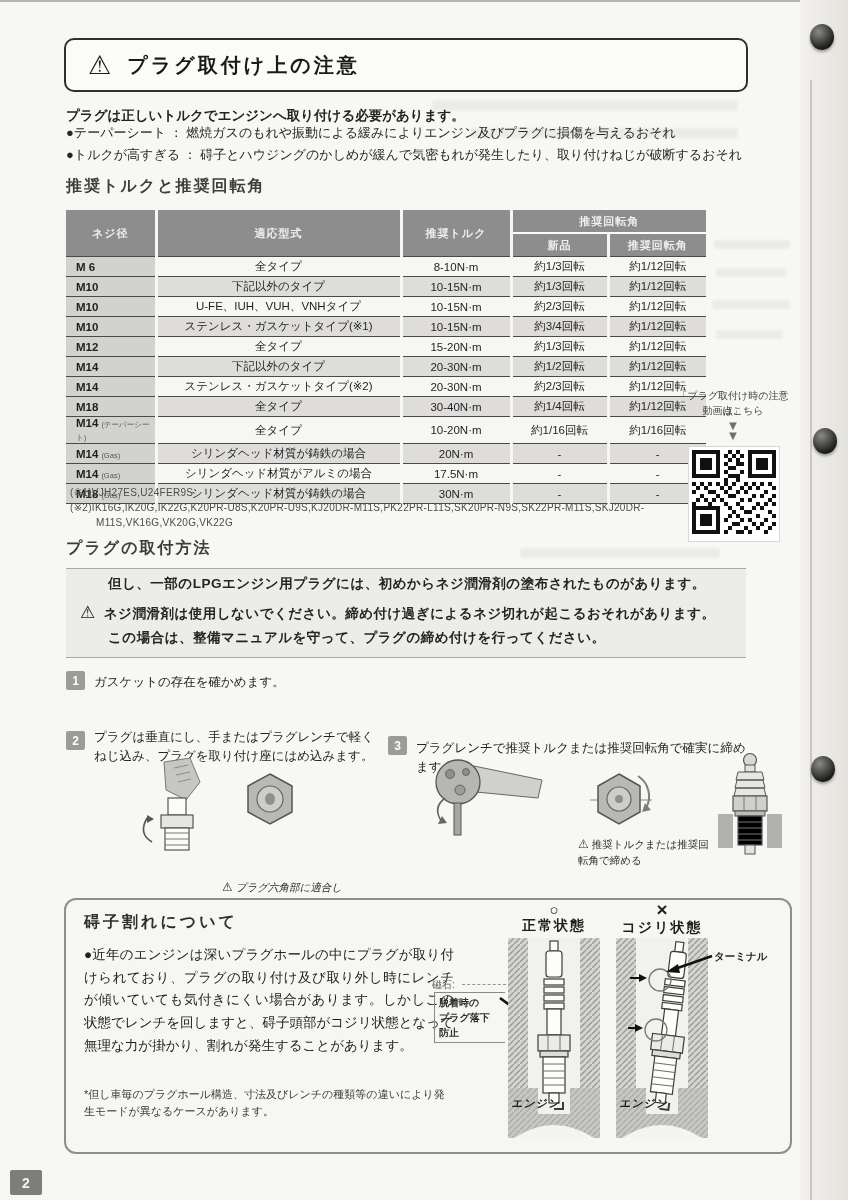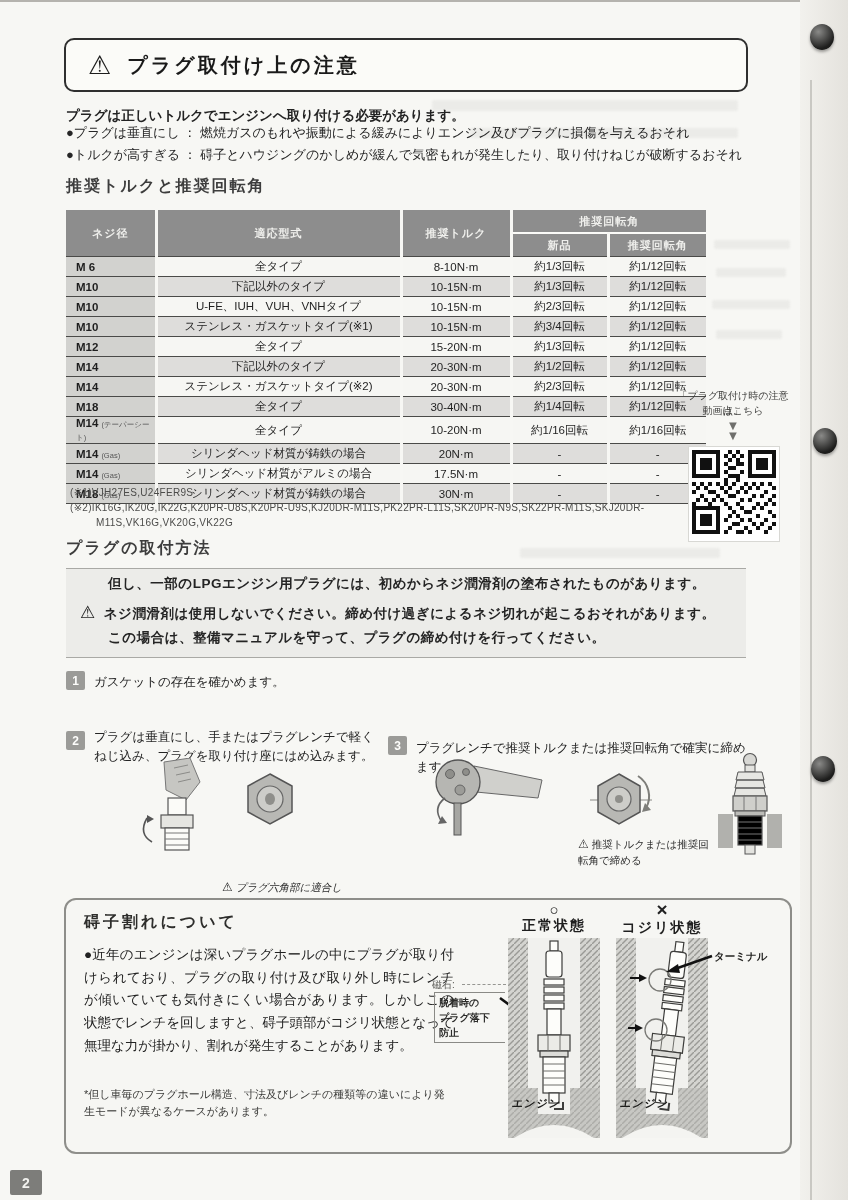--- a/index.html
+++ b/index.html
@@ -92,21 +92,21 @@
   <div class="abs ghost" style="left:712px;top:300px;width:78px;height:9px;"></div>
   <div class="abs ghost" style="left:716px;top:330px;width:66px;height:9px;"></div>
   <div class="abs ghost" style="left:520px;top:548px;width:200px;height:10px;"></div>
 
   <div class="abs hdr-box">
     <span class="hdr-warn">⚠</span>
     <span class="hdr-title">プラグ取付け上の注意</span>
   </div>
 
   <div class="abs intro-lead">プラグは正しいトルクでエンジンへ取り付ける必要があります。</div>
-  <div class="abs intro-b" style="top:124px;">●プラグは垂直にし ： 燃焼ガスのもれや振動による緩みによりエンジン及びプラグに損傷を与えるおそれ</div>
+  <div class="abs intro-b" style="top:124px;">●テーパーシート ： 燃焼ガスのもれや振動による緩みによりエンジン及びプラグに損傷を与えるおそれ</div>
   <div class="abs intro-b" style="top:146px;">●トルクが高すぎる ： 碍子とハウジングのかしめが緩んで気密もれが発生したり、取り付けねじが破断するおそれ</div>
 
   <div class="abs sec-title" style="left:66px;top:176px;">推奨トルクと推奨回転角</div>
 
   <table class="tq">
     <colgroup>
         <col style="width:90px">
         <col style="width:245px">
         <col style="width:110px">
         <col style="width:97px">

